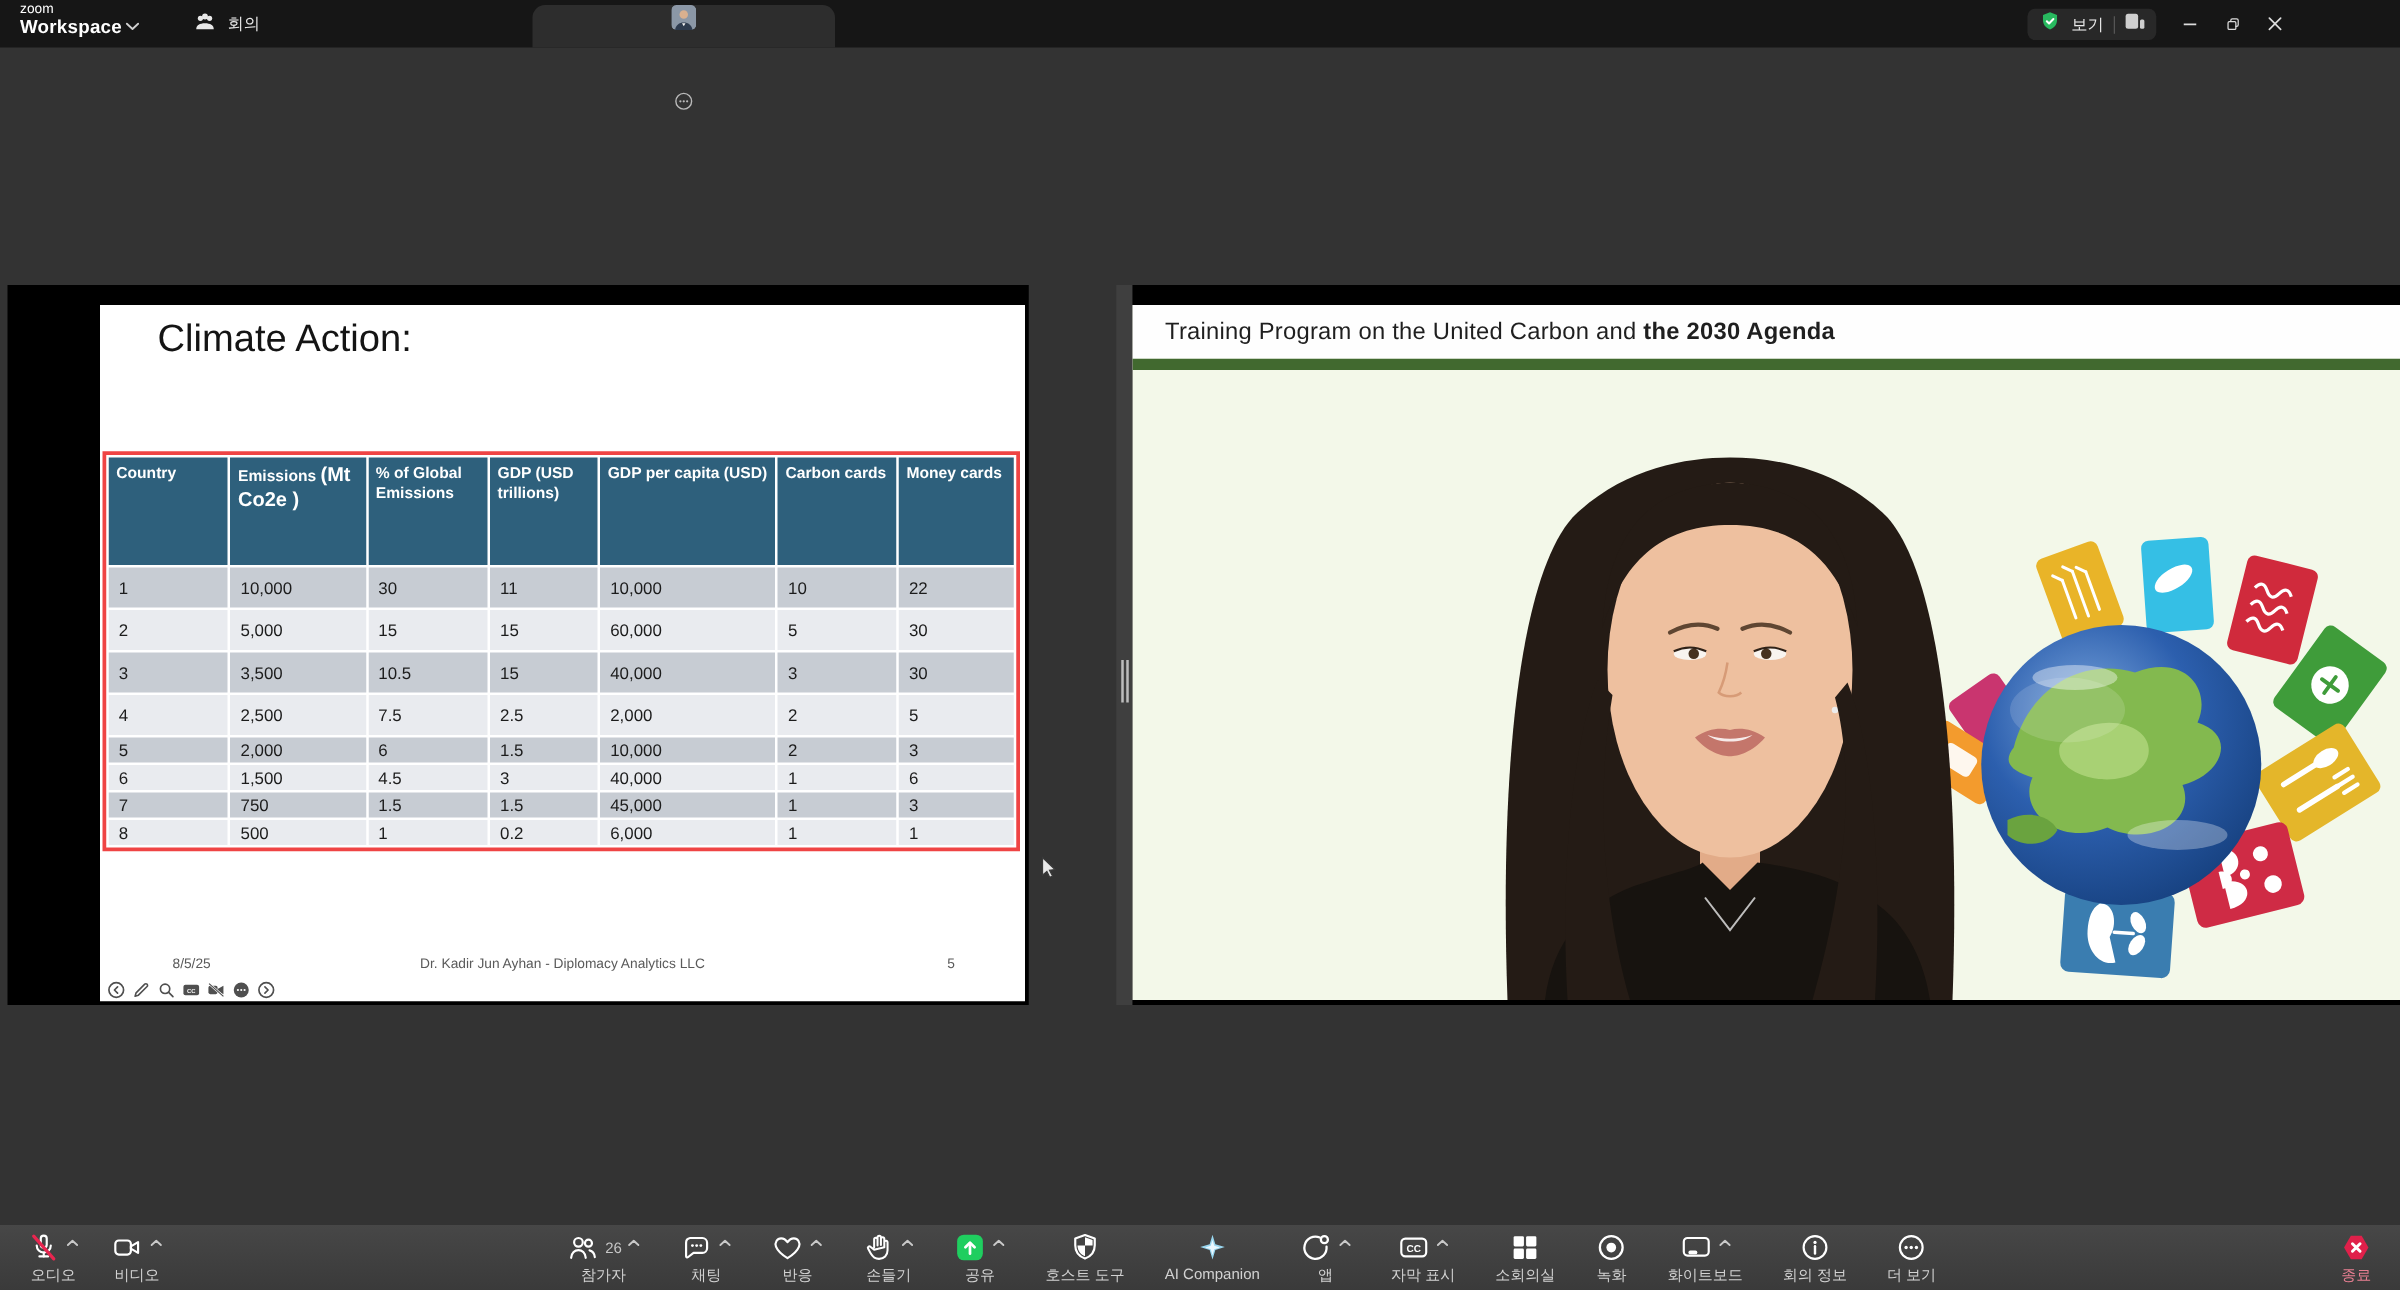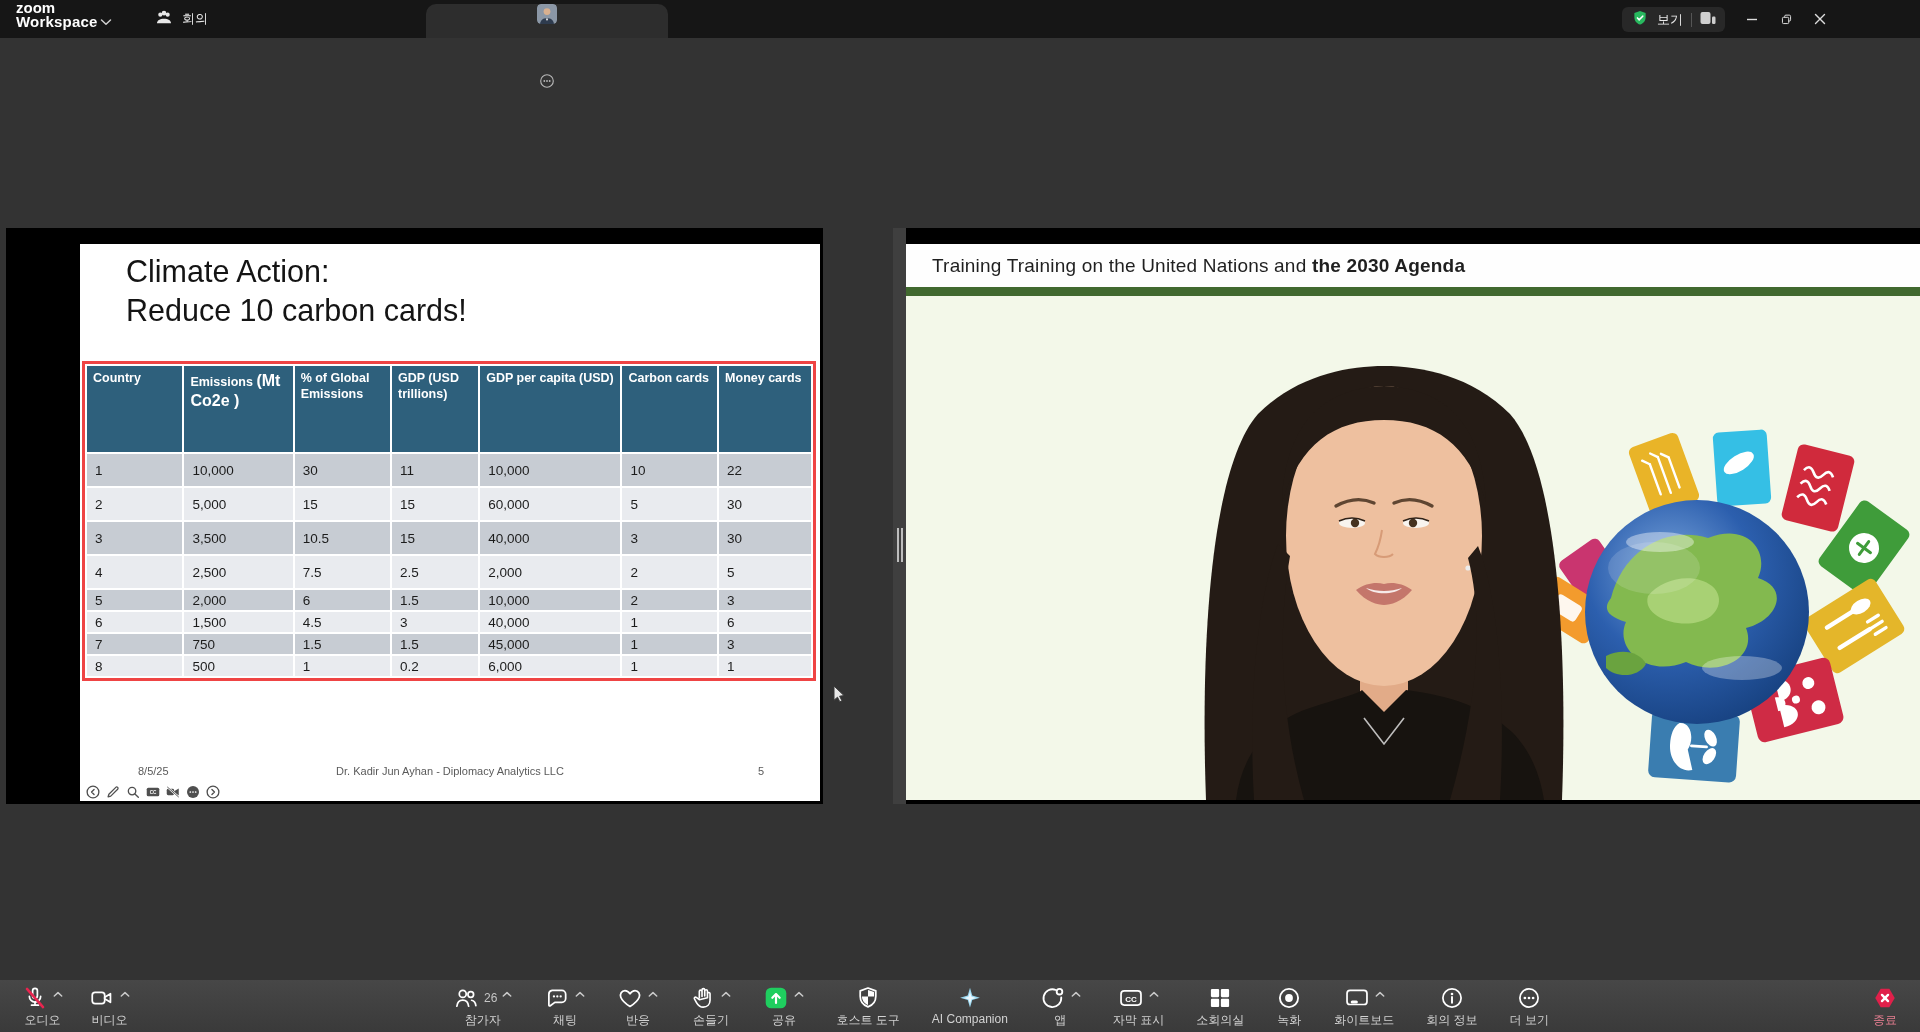--- a/index.html
+++ b/index.html
@@ -2,21 +2,21 @@
 <html style="--share-green: #1fce5f; --end-red: #e0204a; --end-label: #e87f92; --slash-red: #e8254f; --header-teal: #2e607c; --row-dark: #c7ccd3; --row-light: #e9ebef; --green-bar: #41692f; --scene-bg: #f3f8e9; --ai-sparkle: #9ad7f0; --shield-green: #28b95f;"><head>
 <meta charset="utf-8">
 <style>
   html,body{margin:0;padding:0;background:#000;}
   *{box-sizing:border-box;font-family:"Liberation Sans","DejaVu Sans",sans-serif;}
   #screen{position:relative;width:1920px;height:1032px;background:#333333;overflow:hidden;}
 
   
   #topbar{position:absolute;left:0;top:0;width:1920px;height:38px;background:#161616;}
   .brand{position:absolute;left:16px;top:2px;color:#fff;cursor:default;}
-  .brand .b1{font-size:15px;font-weight:bold;line-height:11px;}
+  .brand .b1{font-size:11px;font-weight:normal;line-height:11px;}
   .brand .b2{font-size:15px;font-weight:600;line-height:17px;letter-spacing:.2px;}
   .brand-chev{position:absolute;left:100px;top:12px;}
   .nav-meeting{position:absolute;left:146px;top:0;height:38px;display:flex;align-items:center;gap:8px;color:#e8e8e8;font-size:13px;padding:0 8px;cursor:pointer;}
   .tab{position:absolute;left:426px;top:4px;width:242px;height:34px;background:#2d2d2d;border-radius:10px 10px 0 0;display:flex;align-items:center;gap:24px;padding:0 8px;cursor:pointer;flex-direction:column;}
   .tab-avatar{width:20px;height:20px;border-radius:4px;overflow:hidden;flex:0 0 auto;}
   .tab-title{color:#ededed;font-size:13px;white-space:nowrap;overflow:hidden;flex:1 1 auto;}
   .tab-more{flex:0 0 auto;display:flex;cursor:pointer;}
   .secpill{position:absolute;left:1622px;top:7px;height:25px;background:#282828;border-radius:6px;display:flex;align-items:center;gap:8px;padding:0 9px;cursor:pointer;}
   .secpill .view-label{color:#e9e9e9;font-size:13px;}
   .secpill .vsep{width:1px;height:14px;background:#555;}
@@ -154,21 +154,20 @@
             </g>
           </svg>
       </div>
     </div>
   </div>
 
   <div id="left-share">
     <div id="slide">
       <div class="slide-title">
         <div>Climate Action:</div>
-        <div>Reduce 10 carbon cards!</div>
       </div>
       <div class="slide-table-wrap">
         <table class="ctable">
           <thead>
               <tr>
                 <th style="width: 13.4%;">Country</th>
                 <th style="width: 15.2%;">Emissions <span class="hdr-big">(Mt Co2e )</span></th>
                 <th style="width: 13.4%;">% of Global Emissions</th>
                 <th style="width: 12.1%;">GDP (USD trillions)</th>
                 <th style="width: 19.7%;">GDP per capita (USD)</th>
@@ -310,21 +309,21 @@
   </div>
 
   <div id="divider">
     <span class="grip g1"></span>
       <span class="grip g2"></span>
   </div>
 
   <div id="right-share">
     <div class="video">
       <div class="vtitle">
-        <span>Training Training on the United Nations and </span><b>the 2030 Agenda</b>
+        <span>Training Program on the United Carbon and </span><b>the 2030 Agenda</b>
       </div>
       <div class="greenbar"></div>
       <svg class="scene" width="1014" height="504" viewBox="0 0 1014 504">
         <defs>
           <radialGradient id="gearth" cx="38%" cy="32%" r="75%">
             <stop offset="0%" stop-color="#7aa5dc"></stop>
               <stop offset="50%" stop-color="#2c5fae"></stop>
               <stop offset="100%" stop-color="#16407e"></stop>
           </radialGradient>
         </defs>

